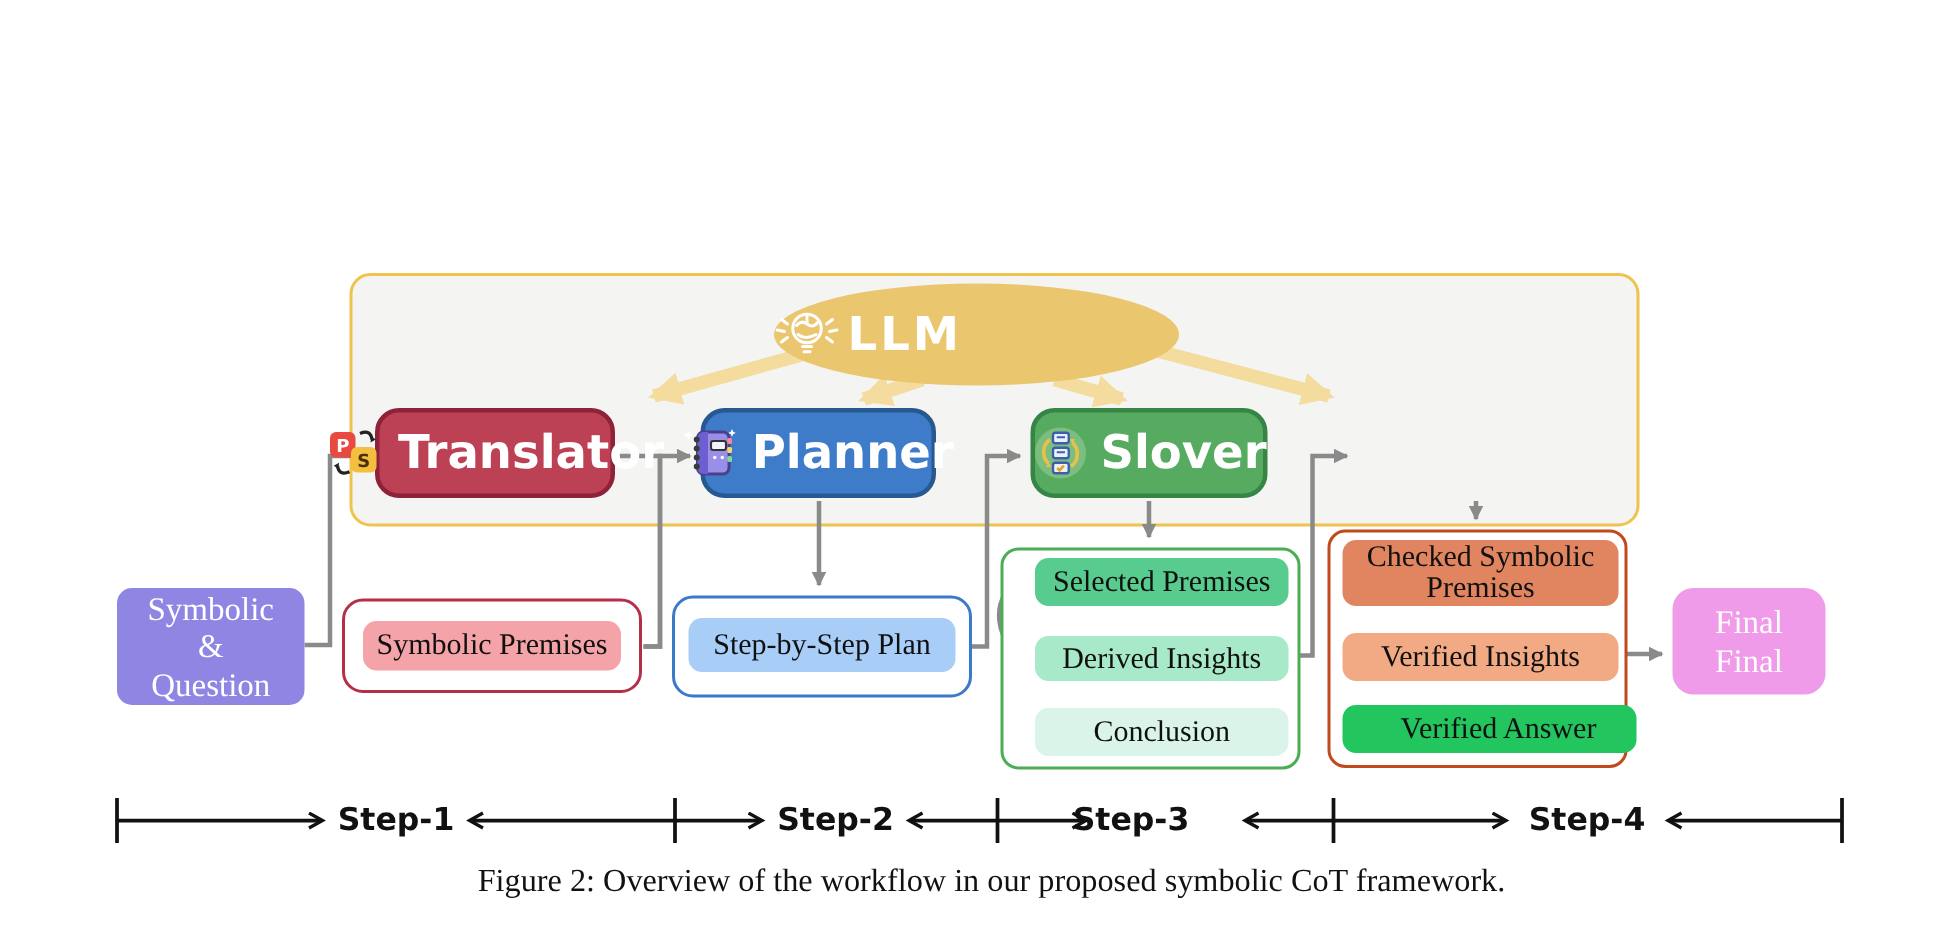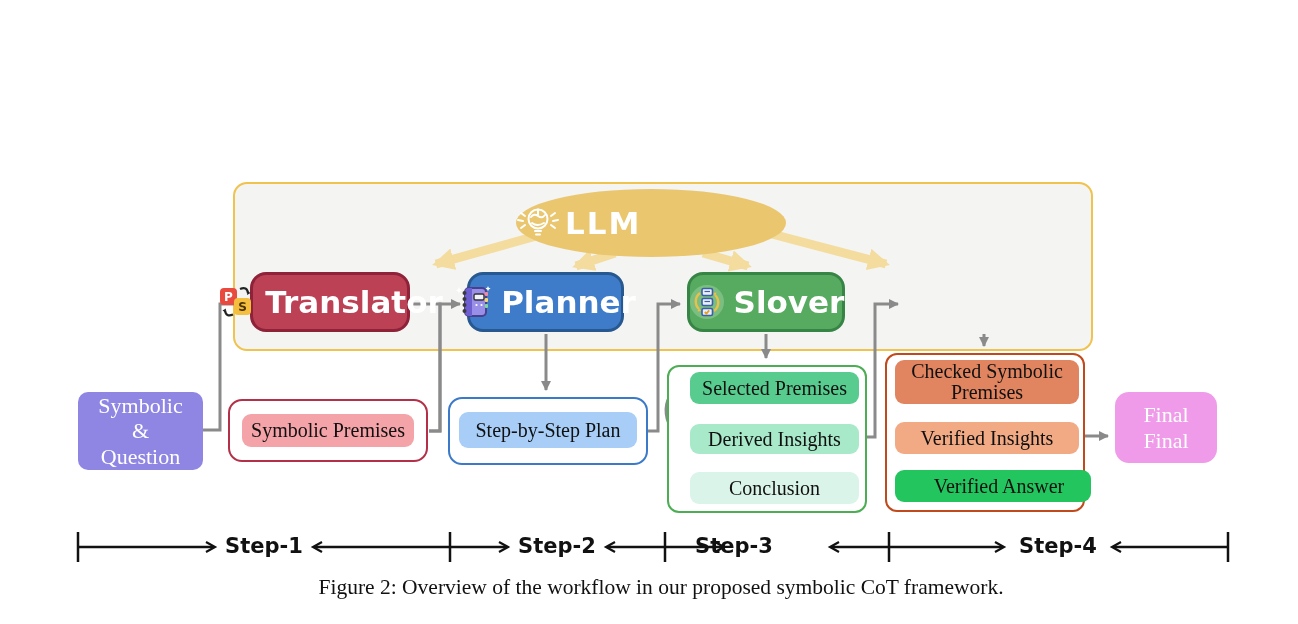--- a/index.html
+++ b/index.html
@@ -224,18 +224,18 @@
     <div class="pill p3">Verified Answer</div>
   </div>
 
   <div class="solidbox" id="final-answer">
     <div>Final</div>
     <div>Final</div>
   </div>
 
   <div class="step-label" style="left:264px">Step-1</div>
   <div class="step-label" style="left:557px">Step-2</div>
-  <div class="step-label" style="left:734px">Step-3</div>
+  <div class="step-label" style="left:754px">Step-3</div>
   <div class="step-label" style="left:1058px">Step-4</div>
 
   <div class="caption">Figure 2: Overview of the workflow in our proposed symbolic CoT framework.</div>
 
 </div>
 
 </body></html>

